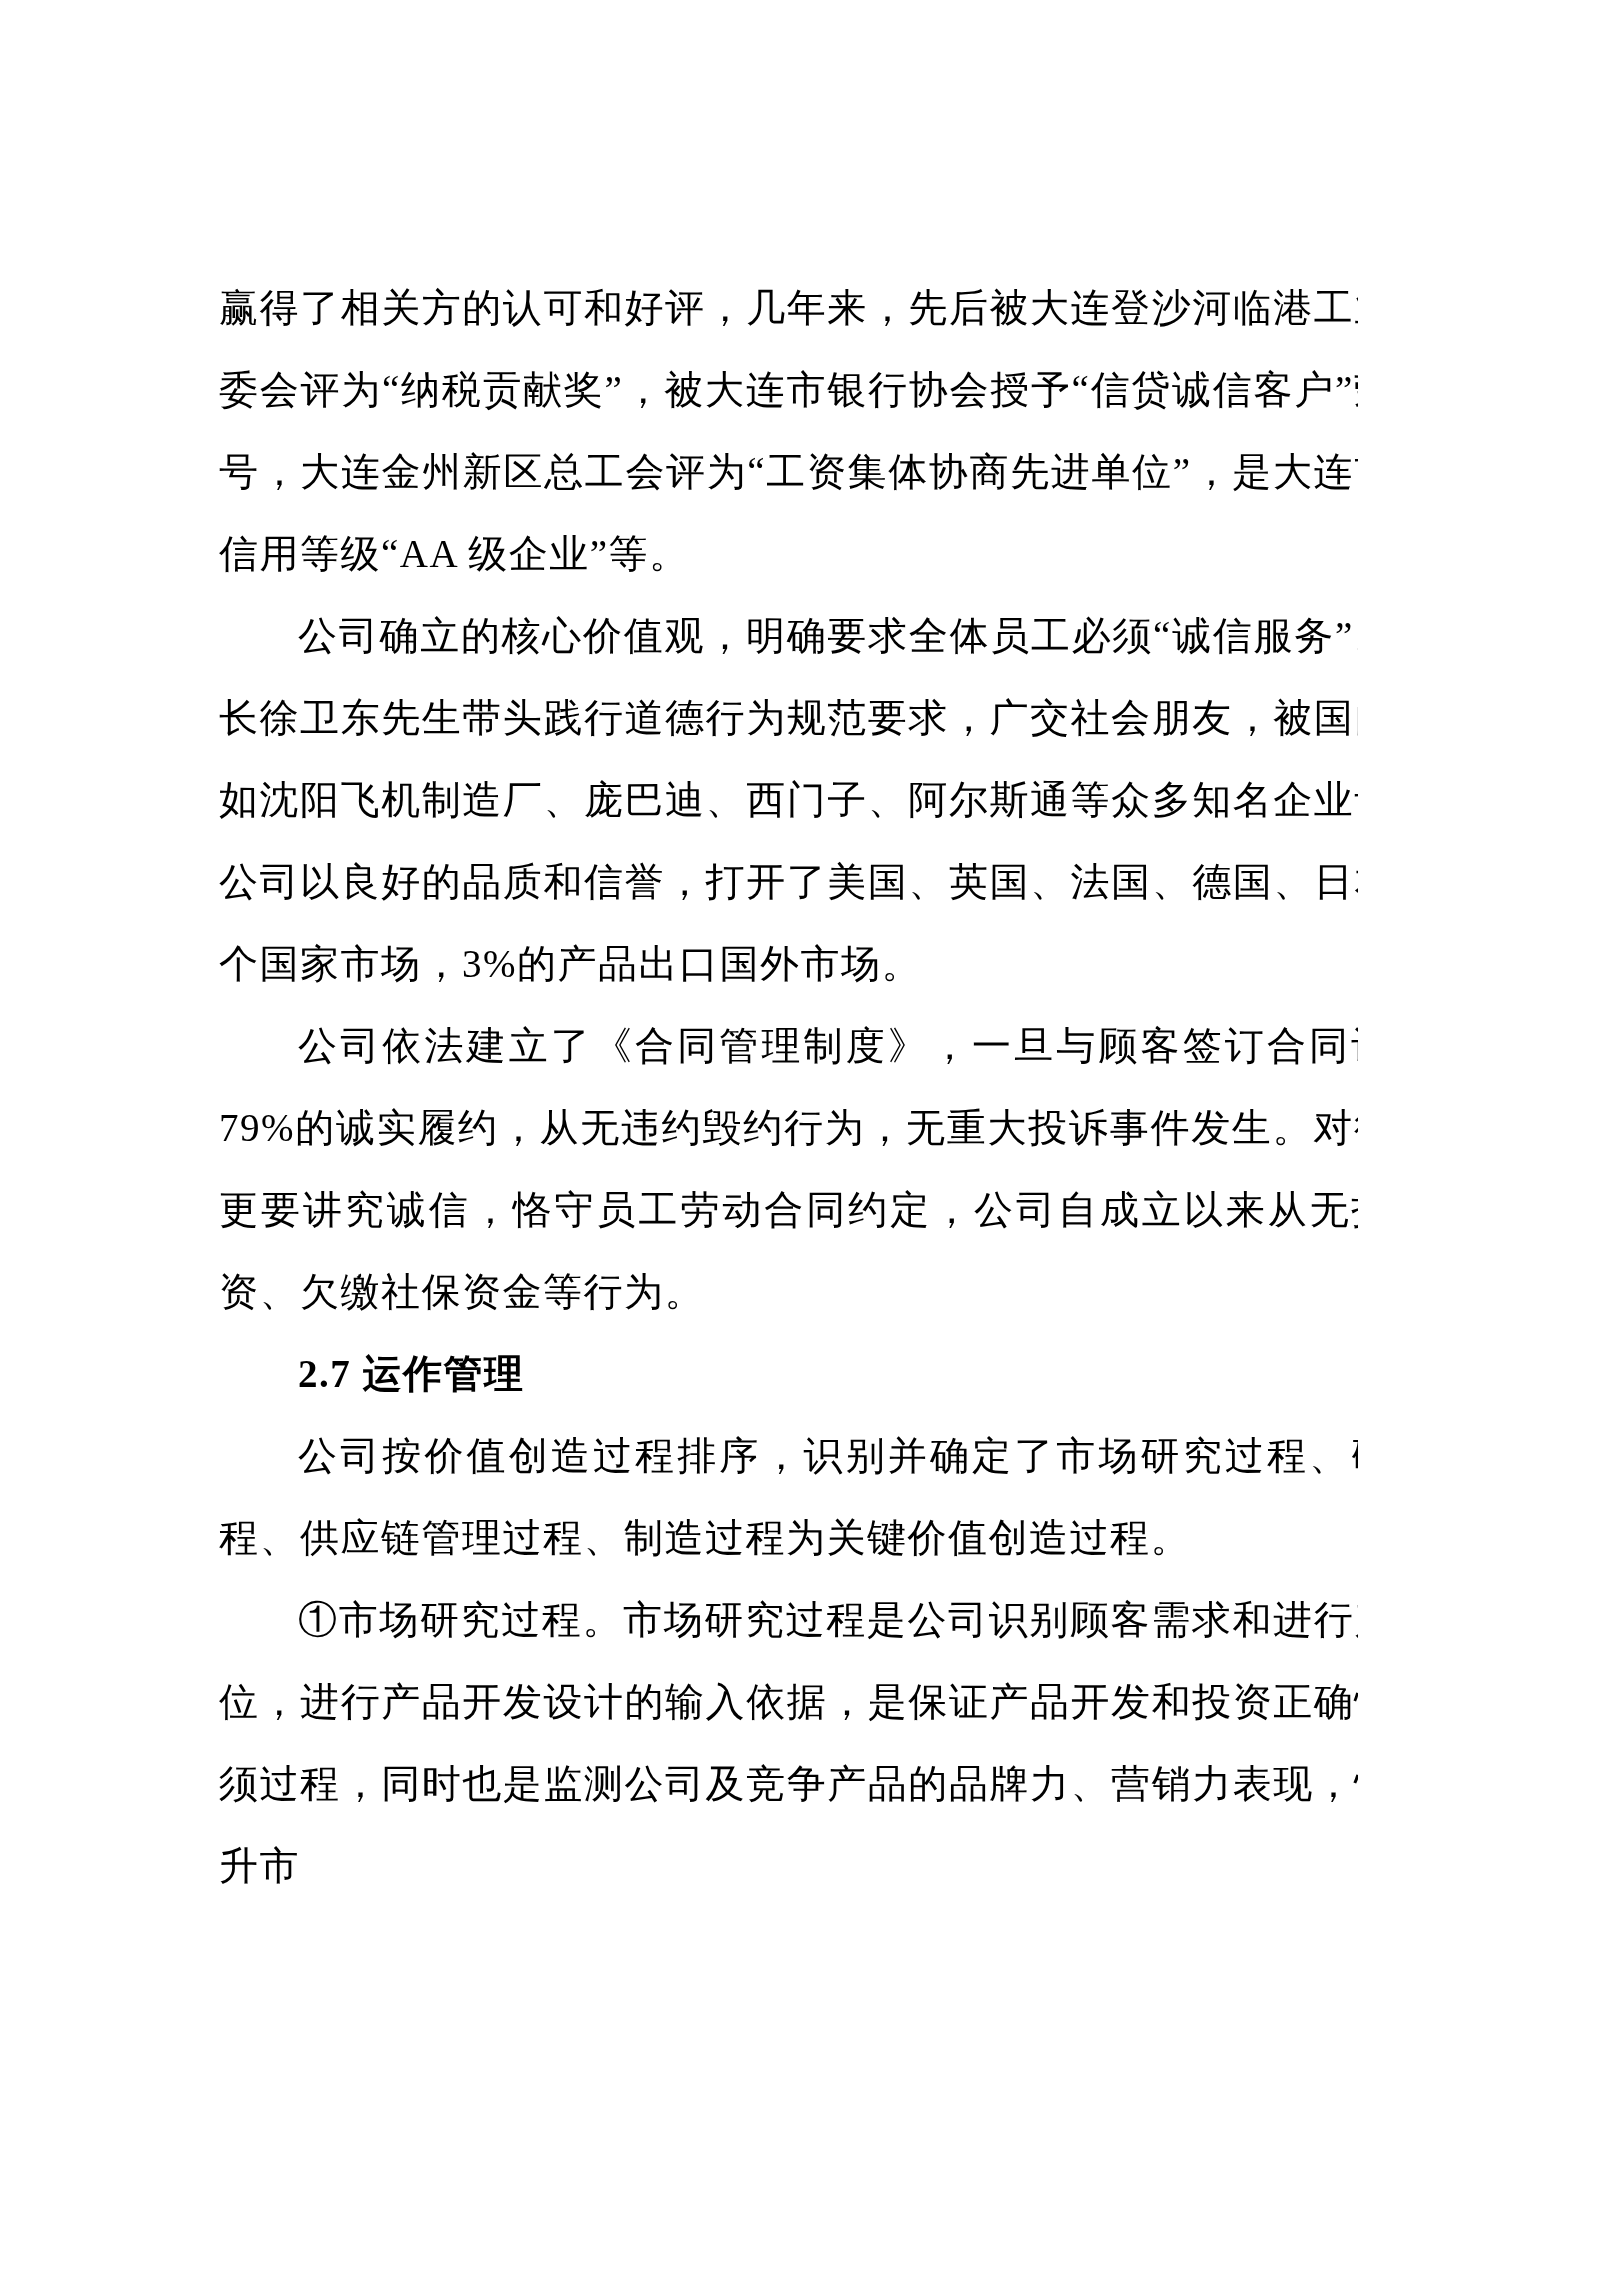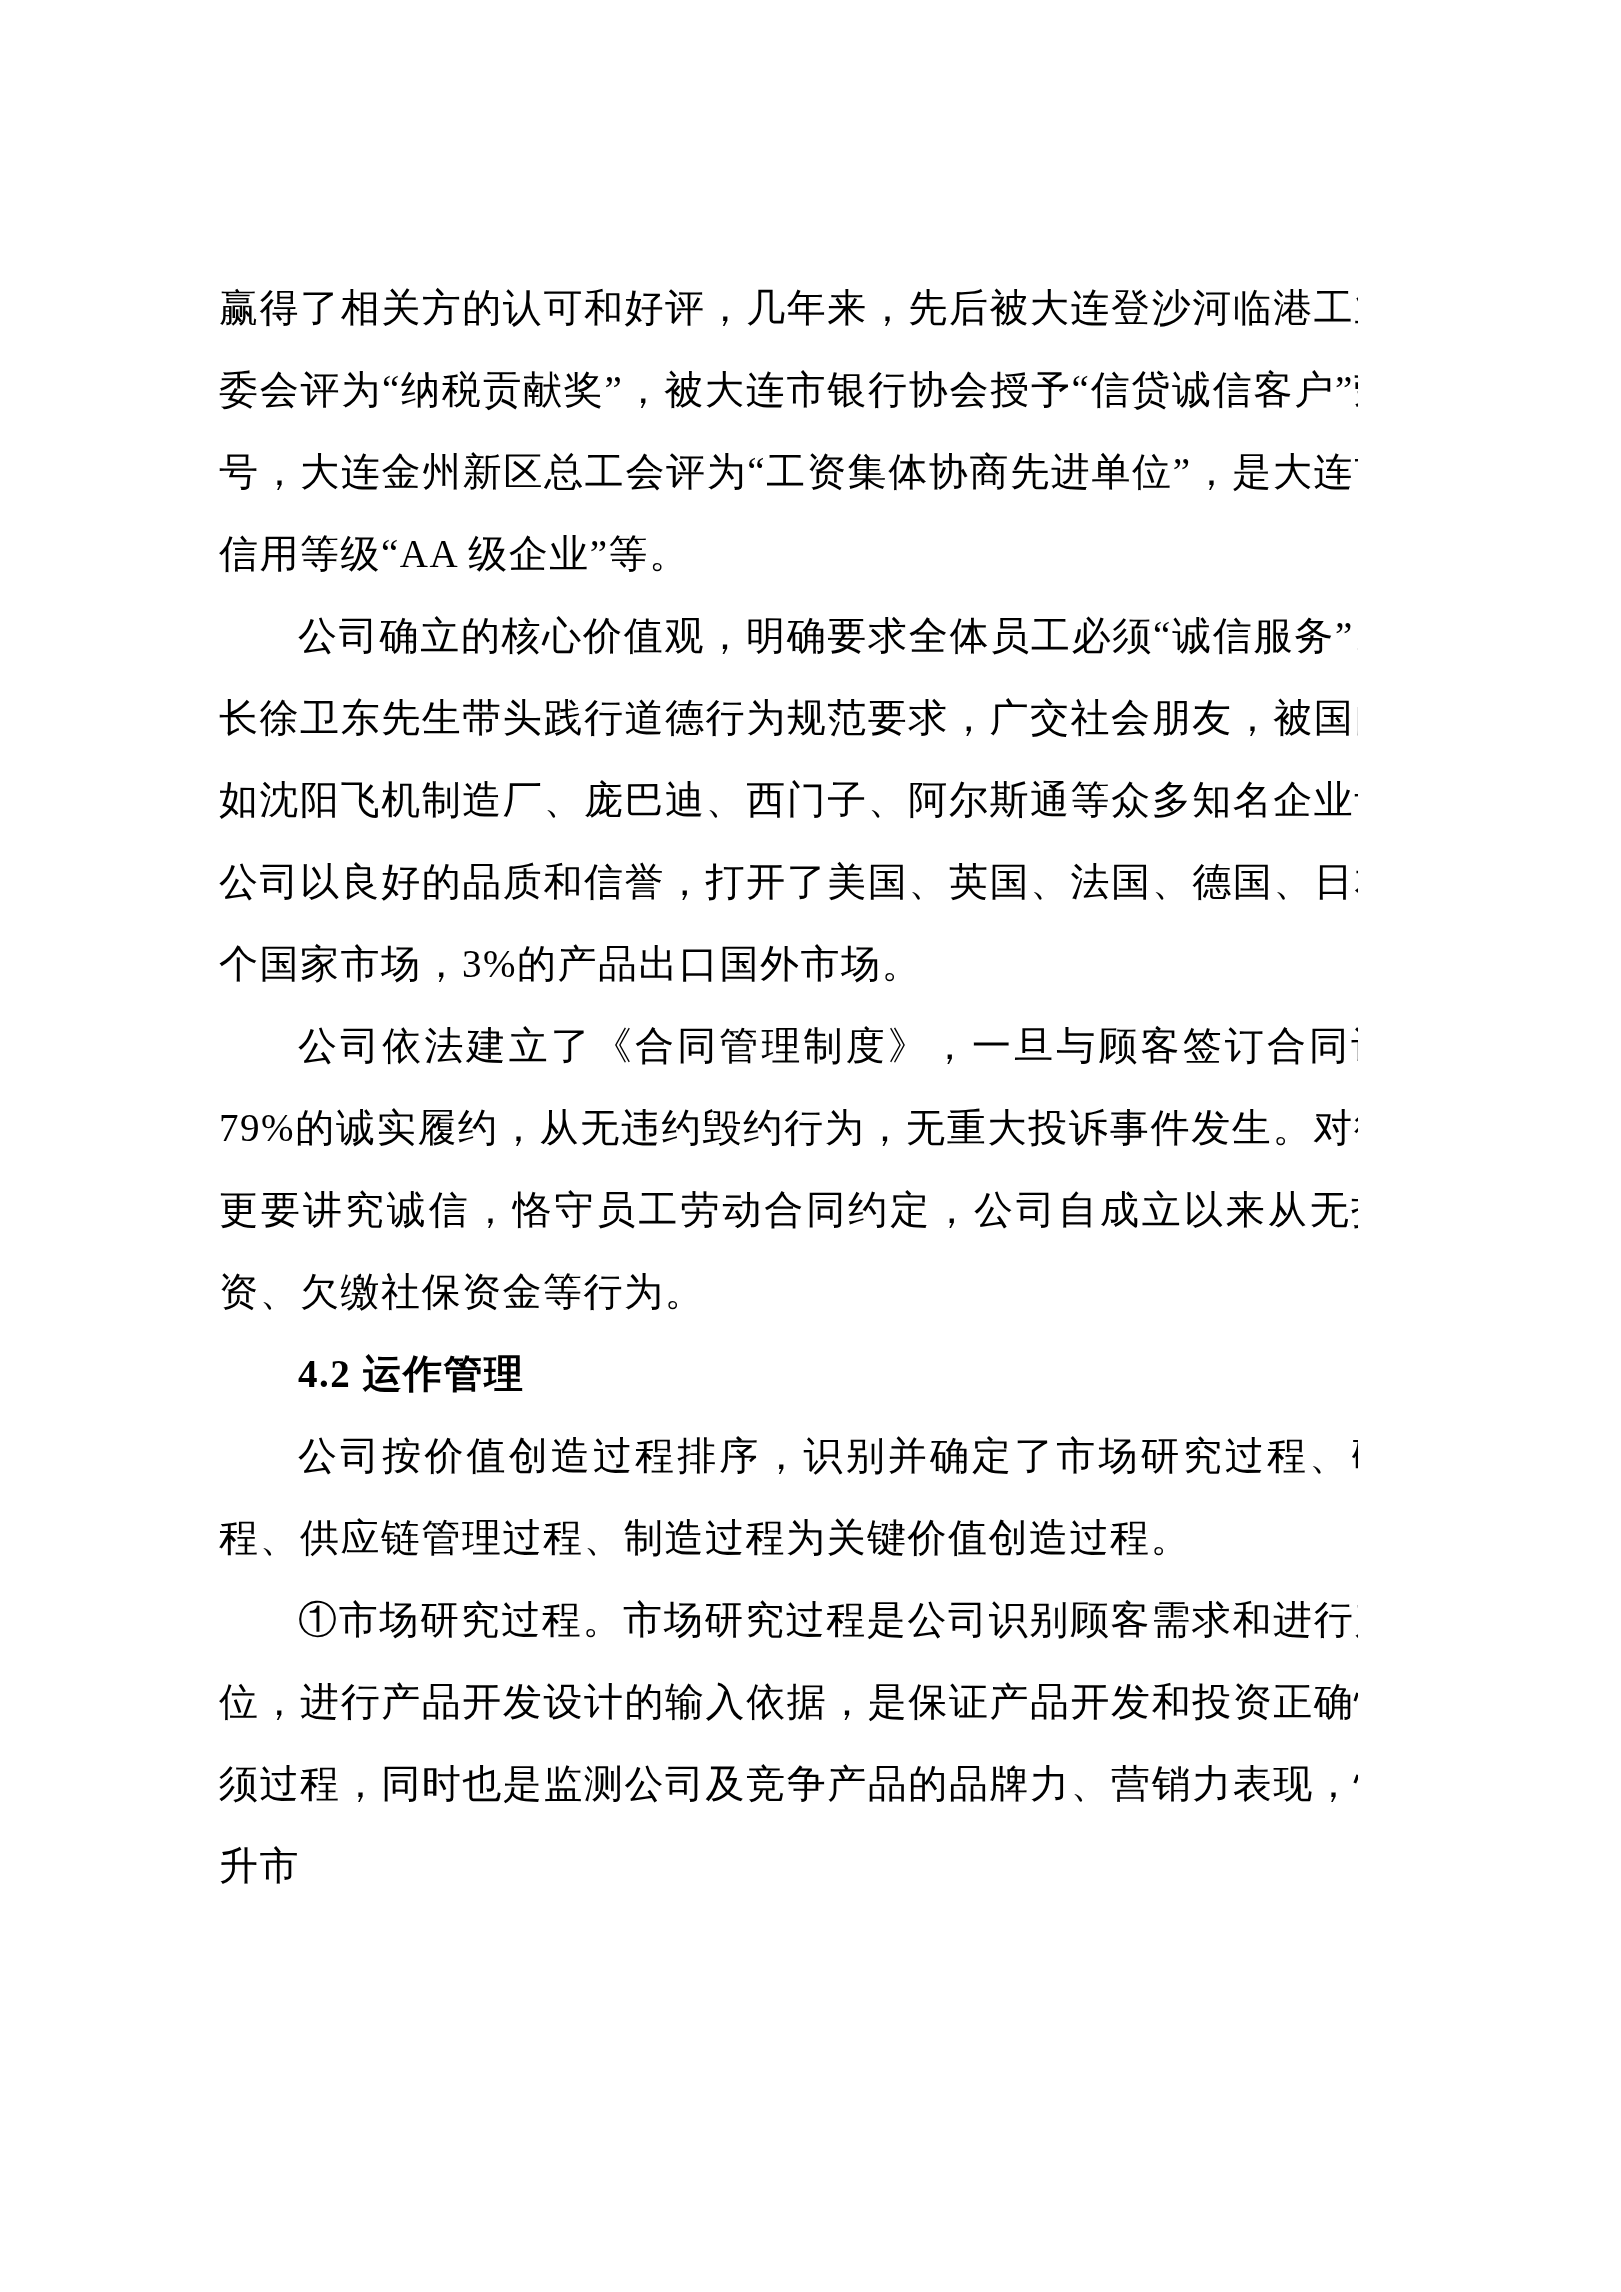--- a/index.html
+++ b/index.html
@@ -57,21 +57,21 @@
   }
 </style>
 </head>
 <body>
 
 <div class="page">
   <div class="content">
     <p class="para">赢得了相关方的认可和好评，几年来，先后被大连登沙河临港工业区管委会评为“纳税贡献奖”，被大连市银行协会授予“信贷诚信客户”荣誉称号，大连金州新区总工会评为“工资集体协商先进单位”，是大连市纳税信用等级“AA 级企业”等。</p>
     <p class="para indent">公司确立的核心价值观，明确要求全体员工必须“诚信服务”。董事长徐卫东先生带头践行道德行为规范要求，广交社会朋友，被国内外诸如沈阳飞机制造厂、庞巴迪、西门子、阿尔斯通等众多知名企业认同，公司以良好的品质和信誉，打开了美国、英国、法国、德国、日本等多个国家市场，3%的产品出口国外市场。</p>
     <p class="para indent">公司依法建立了《合同管理制度》，一旦与顾客签订合同订单，79%的诚实履约，从无违约毁约行为，无重大投诉事件发生。对待员工更要讲究诚信，恪守员工劳动合同约定，公司自成立以来从无拖欠工资、欠缴社保资金等行为。</p>
-    <p class="heading">4.2 运作管理</p>
+    <p class="heading">2.7 运作管理</p>
     <p class="para indent">公司按价值创造过程排序，识别并确定了市场研究过程、研发过程、供应链管理过程、制造过程为关键价值创造过程。</p>
     <p class="para indent">①市场研究过程。市场研究过程是公司识别顾客需求和进行产品定位，进行产品开发设计的输入依据，是保证产品开发和投资正确性的必须过程，同时也是监测公司及竞争产品的品牌力、营销力表现，快速提升市</p>
   </div>
   <div class="page-footer">
     <span>7</span>
   </div>
 </div>
 
 
 </body></html>

